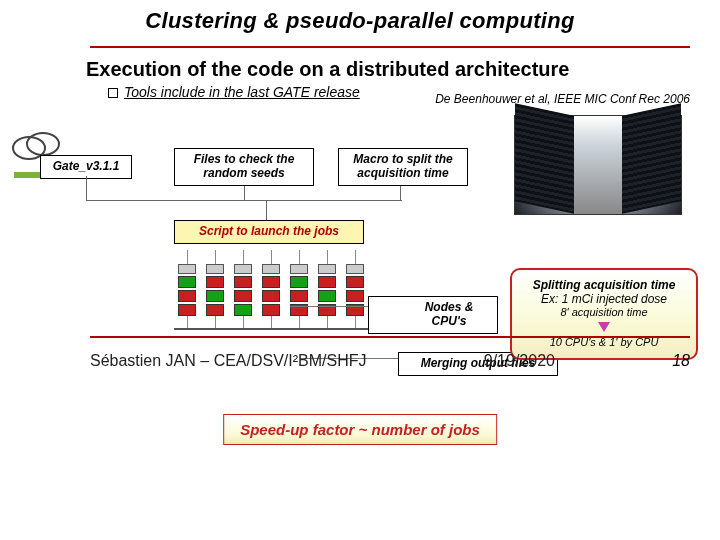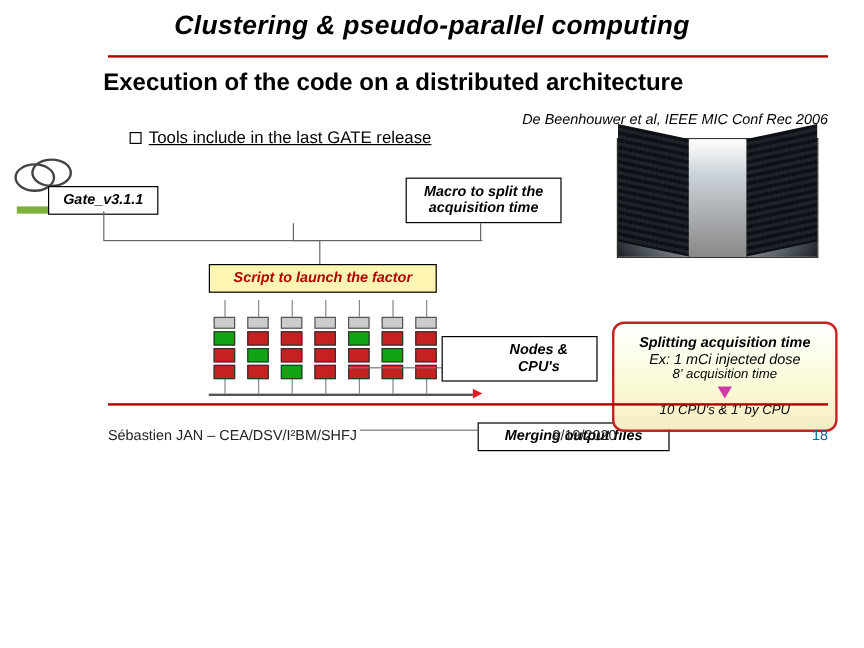--- a/index.html
+++ b/index.html
@@ -5,21 +5,21 @@
   * { box-sizing: border-box; margin: 0; padding: 0; }
   html, body { width: 720px; height: 540px; font-family: Arial, Helvetica, sans-serif; background: #fff; color: #000; }
   .slide { position: relative; width: 720px; height: 388px; }
 
   .title { position: absolute; left: 0; right: 0; top: 8px; text-align: center; font-size: 22px; font-style: italic; font-weight: bold; letter-spacing: .3px; }
 
   .hr1 { position: absolute; left: 90px; right: 30px; top: 46px; height: 2px; background: #b00000; }
 
   .subtitle { position: absolute; left: 86px; right: 30px; top: 58px; font-size: 20px; font-weight: bold; }
 
-  .bullet { position: absolute; left: 108px; top: 106px; font-size: 14px; }
+  .bullet { position: absolute; left: 108px; top: 84px; font-size: 14px; font-style: italic; }
   .bullet .sq { display:inline-block; width:10px; height:10px; border:1.5px solid #000; margin-right:6px; vertical-align: -1px; }
   .bullet .txt { text-decoration: underline; }
 
   .citation { position: absolute; right: 30px; top: 92px; font-size: 12px; font-style: italic; }
 
   .logo { position: absolute; left: 8px; top: 130px; width: 56px; height: 36px; }
   .logo .ov1 { position:absolute; left:4px; top:6px; width:34px; height:24px; border:2px solid #444; border-radius:50%; }
   .logo .ov2 { position:absolute; left:18px; top:2px; width:34px; height:24px; border:2px solid #444; border-radius:50%; }
   .greenbar { position:absolute; left:14px; top:172px; width:60px; height:6px; background:#7db23a; }
 
@@ -46,36 +46,36 @@
   .stem { position:absolute; top:0; width:1px; height:14px; background:#888; }
   .job { position:absolute; top:14px; width:18px; }
   .job .head { width:18px; height:10px; background:#ccc; border:1px solid #555; }
   .job .cell { width:18px; height:12px; margin-top:2px; border:1px solid #333; }
   .job .g { background:#12a312; }
   .job .r { background:#c62020; }
   .rail { position:absolute; height:1.5px; background:#555; }
   .rail.longr { left:0; right:0; }
   .endarrow { position:absolute; width:0; height:0; border-top:4px solid transparent; border-bottom:4px solid transparent; border-left:8px solid #e11c24; }
 
-  .nodes { left:368px; top:280px; width:130px; font-weight:bold;padding-left:40px; }
+  .nodes { left:368px; top:296px; width:130px; font-weight:bold;padding-left:40px; }
   .merge { left:398px; top:352px; width:160px; font-weight:bold; }
 
   .pp-box { position:absolute; right:22px; top:268px; width:188px; border:2px solid #c62020; border-radius:10px; background:linear-gradient(#ffffff,#fafad6 60%, #f5edc3); padding:8px 10px 10px; font-size:12px; }
   .pp-box .hdr { font-style:italic; font-weight:bold; color:#c62020; text-align:center; margin-bottom:4px; }
   .pp-box .line1 { font-style:italic; font-weight:bold; text-align:center; }
   .pp-box .line2 { font-style:italic; text-align:center; font-size:12px; }
   .pp-box .line3 { font-style:italic; text-align:center; font-size:11px; }
   .pp-box .arrowdown { width:0; height:0; margin:4px auto; border-left:6px solid transparent; border-right:6px solid transparent; border-top:10px solid #d03aaa; }
   .pp-box .line4 { font-style:italic; text-align:center; font-size:11px; }
 
   .speed { position:absolute; left:50%; transform:translateX(-50%); top:414px; background:linear-gradient(#ffffff,#fafad6 70%, #f2e8b7); border:1px solid #c62020; color:#c62020; font-weight:bold; font-style:italic; padding:6px 16px; font-size:15px; }
 
   .footer-hr { position:absolute; left:90px; right:30px; bottom:50px; height:2px; background:#b00000; }
-  .footer { position:absolute; left:90px; right:30px; bottom:18px; display:flex; justify-content:space-between; font-size:12px; color:#222; }
-  .footer .pagenum { color:#0369a1; }
+  .footer { position:absolute; left:90px; right:30px; bottom:18px; display:flex; justify-content:space-between; font-size:16px; color:#222; }
+  .footer .pagenum { color:#000000;font-style:italic; }
 
   .to-nodes-h { left:290px; top:306px; width:78px; height:1px; background:#777; }
   .to-nodes-h::after { content:""; position:absolute; right:-8px; top:-3px; width:0; height:0; border-top:4px solid transparent; border-bottom:4px solid transparent; border-left:8px solid #777; }
 
   .to-merge { position:absolute; left:300px; top:350px; width:100px; height:18px; }
   .to-merge .ln { position:absolute; left:0; top:8px; right:0; height:1px; background:#777; }
   .to-merge .ln::after { content:""; position:absolute; right:-8px; top:-3px; width:0; height:0; border-top:4px solid transparent; border-bottom:4px solid transparent; border-left:8px solid #777; }
 
 </style>
 </head>
@@ -92,36 +92,37 @@
   </div>
   <div class="citation">De Beenhouwer et al, IEEE MIC Conf Rec 2006</div>
 
   <div class="logo">
     <div class="ov1"></div>
       <div class="ov2"></div>
   </div>
   <div class="greenbar"></div>
 
   <div class="box bold gate">Gate_v3.1.1</div>
+  <div class="box bold files">Files to check the random seeds</div>
   <div class="box bold macro">Macro to split the acquisition time</div>
 
   <div class="datacenter">
     <div class="rackL"></div>
       <div class="rackR"></div>
       <div class="aisle"></div>
   </div>
 
   <div class="conn v" style="left:86px; top:176px; height:24px;"></div>
   <div class="conn h" style="left:86px; top:200px; width:180px;"></div>
   <div class="conn v" style="left:244px; top:186px; height:14px;"></div>
   <div class="conn v" style="left:400px; top:186px; height:14px;"></div>
   <div class="conn h" style="left:244px; top:200px; width:158px;"></div>
   <div class="conn v" style="left:266px; top:200px; height:20px;"></div>
 
-  <div class="box batch">Script to launch the factor</div>
+  <div class="box batch">Script to launch the jobs</div>
 
   <div class="cpu-area">
     <div class="rail longr" style="top:78px;"></div>
     <div class="endarrow" style="top:74px; right:-8px;"></div>
 
   <div class="stem" style="left: 13px;"></div>
       <div style="position: absolute; left: 13px; top: 60px; width: 1px; height: 18px; background: rgb(136, 136, 136);"></div>
       <div class="job" style="left: 4px;">
         <div class="head"></div>
         <div class="cell g"></div>
@@ -187,20 +188,21 @@
   <div class="box bold merge">Merging output files</div>
 
   <div class="pp-box">
     <div class="line1">Splitting acquisition time</div>
     <div class="line2">Ex: 1 mCi injected dose</div>
     <div class="line3">8' acquisition time</div>
     <div class="arrowdown"></div>
     <div class="line4">10 CPU's &amp; 1' by CPU</div>
   </div>
 
+  <div class="speed">Speed-up factor ~ number of jobs</div>
 
   <div class="footer-hr"></div>
   <div class="footer">
     <span>Sébastien JAN – CEA/DSV/I²BM/SHFJ</span>
     <span>9/19/2020</span>
     <span class="pagenum">18</span>
   </div>
 
 </div>
 

